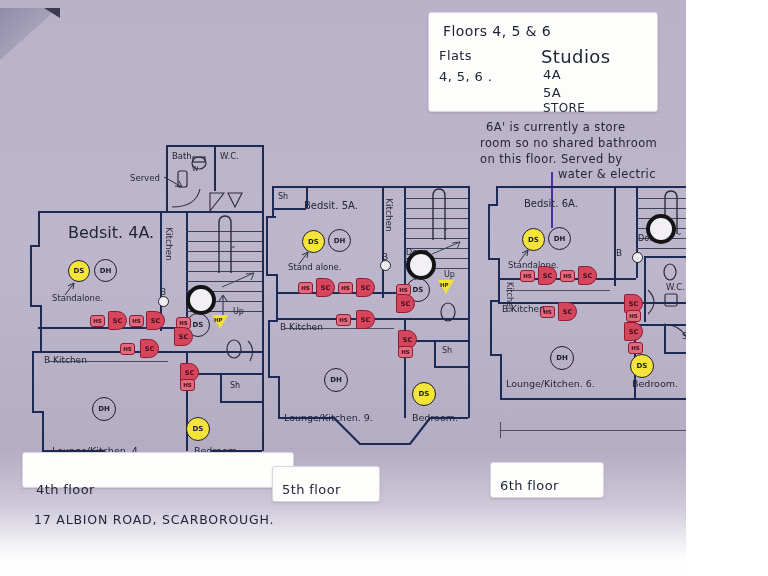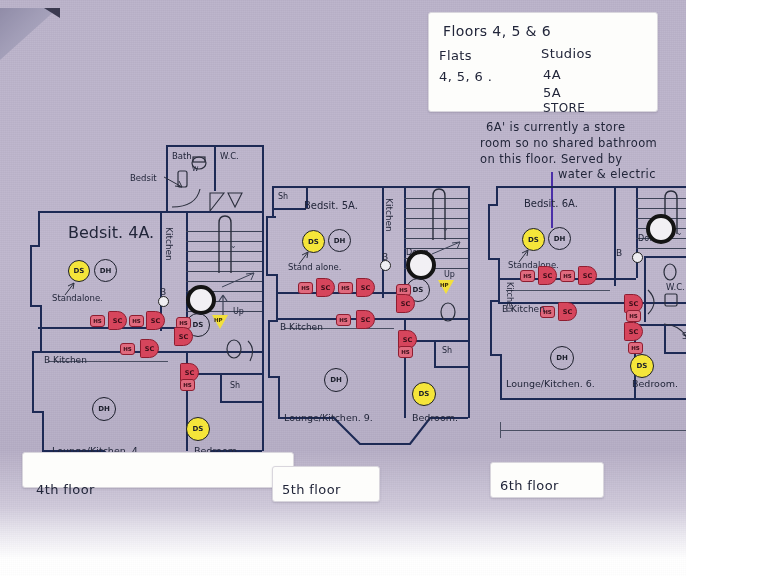--- a/index.html
+++ b/index.html
@@ -84,21 +84,21 @@
 <body>
 
 <div id="page">
   <div id="grain"></div>
   <div class="abs" id="fold"></div>
   <div class="abs" id="foldline"></div>
 
   <div class="abs card" style="left:428px;top:12px;width:228px;height:98px;">
     <div class="lbl hand" style="left:14px;top:10px;font-size:14px;">Floors  4, 5 &amp; 6</div>
     <div class="lbl hand" style="left:10px;top:35px;font-size:13px;">Flats</div>
-    <div class="lbl hand" style="left:112px;top:33px;font-size:13px;">Studios</div>
+    <div class="lbl hand" style="left:112px;top:33px;font-size:18px;">Studios</div>
     <div class="lbl hand" style="left:10px;top:56px;font-size:13px;">4, 5, 6 .</div>
     <div class="lbl hand" style="left:114px;top:54px;font-size:13px;">4A</div>
     <div class="lbl hand" style="left:114px;top:72px;font-size:13px;">5A</div>
     <div class="lbl hand" style="left:114px;top:88px;font-size:12px;">STORE</div>
   </div>
 
   <div class="abs" style="left:486px;top:120px;width:270px;height:62px;">
     <div class="lbl hand" style="left:0;top:0;font-size:11.5px;">6A' is currently a store</div>
     <div class="lbl hand" style="left:-6px;top:16px;font-size:11.5px;">room so no shared bathroom</div>
     <div class="lbl hand" style="left:-6px;top:32px;font-size:11.5px;">on this floor. Served by</div>
@@ -117,21 +117,21 @@
     <div class="lbl" style="left:186px;top:6px;">W.C.</div>
     <div class="lbl" style="left:158px;top:20px;font-size:6.5px;">W</div>
     <svg class="abs" style="left:132px;top:2px;" width="100" height="66">
       <ellipse cx="33" cy="16" rx="7" ry="6" fill="none" stroke="#2a2e3c" stroke-width="1.2"></ellipse>
       <rect x="27" y="10" width="12" height="5" fill="none" stroke="#2a2e3c" stroke-width="1.2"></rect>
       <rect x="12" y="24" width="9" height="16" rx="2" fill="none" stroke="#2a2e3c" stroke-width="1.2"></rect>
       <path d="M6 60 Q 30 60 34 42" fill="none" stroke="#2a2e3c" stroke-width="1.1"></path>
       <path d="M44 46 L 44 64 L 58 46 Z" fill="none" stroke="#2a2e3c" stroke-width="1.1"></path>
       <path d="M62 46 L 76 46 L 69 60 Z" fill="none" stroke="#2a2e3c" stroke-width="1.1"></path>
     </svg>
-    <div class="lbl" style="left:96px;top:28px;">Bedsit</div>
+    <div class="lbl" style="left:96px;top:28px;">Served</div>
     <svg class="abs" style="left:130px;top:30px;" width="22" height="18">
       <path d="M0 2 L18 12" stroke="#2a2e3c" stroke-width="1" fill="none"></path>
       <path d="M18 12 L11 11 M18 12 L15 6" stroke="#2a2e3c" stroke-width="1" fill="none"></path>
     </svg>
 
     <div class="wall wallh abs" style="left:4px;top:66px;width:226px;"></div>
     <div class="wall wallv abs" style="left:4px;top:66px;height:34px;"></div>
     <div class="wall wallh abs" style="left:-4px;top:100px;width:10px;"></div>
     <div class="wall wallv abs" style="left:-4px;top:100px;height:60px;"></div>
     <div class="wall wallh abs" style="left:-4px;top:160px;width:12px;"></div>
@@ -405,13 +405,14 @@
     <div class="lbl" style="left:6px;top:118px;font-size:9px;">B Kitchen</div>
     <div class="det dh abs" style="left:54px;top:160px;width:22px;height:22px;">DH</div>
     <div class="det ds abs" style="left:134px;top:168px;width:22px;height:22px;">DS</div>
     <div class="lbl" style="left:10px;top:192px;font-size:9.5px;">Lounge/Kitchen. 6.</div>
     <div class="lbl" style="left:136px;top:192px;font-size:9.5px;">Bedroom.</div>
   </div>
 
   <div class="abs card" style="left:490px;top:462px;width:112px;height:34px;"></div>
   <div class="abs lbl hand" style="left:500px;top:478px;font-size:13px;">6th floor</div>
 
+  <div class="abs lbl hand" style="left:34px;top:512px;font-size:12.5px;letter-spacing:.8px;">17 ALBION ROAD, SCARBOROUGH.</div>
 </div>
 
 </body></html>

